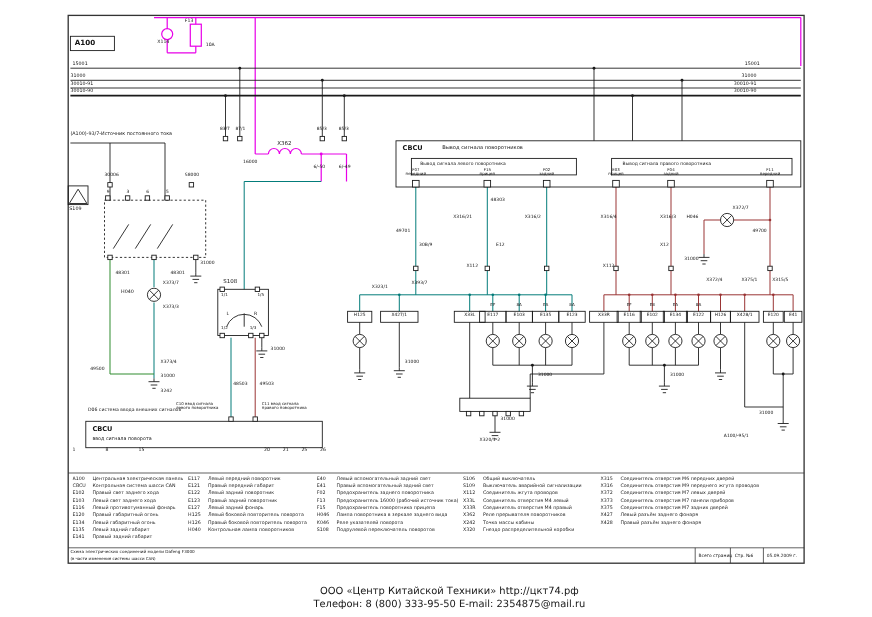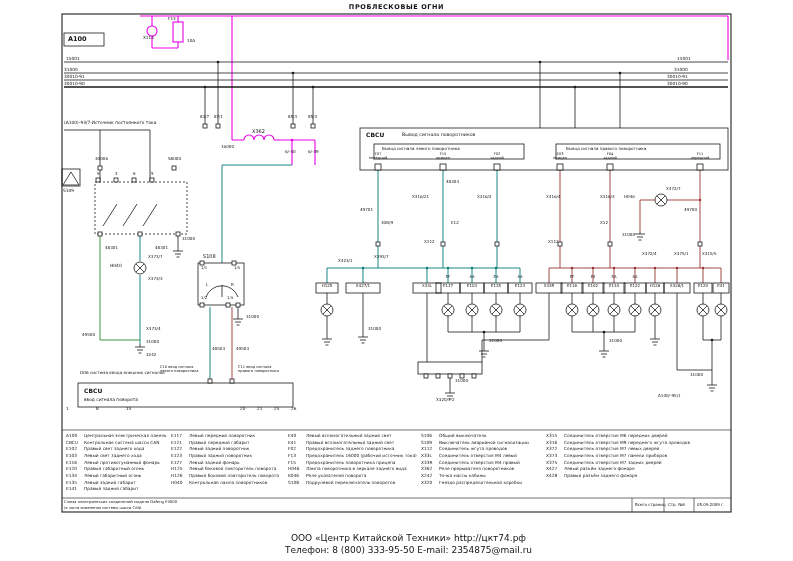--- a/index.html
+++ b/index.html
@@ -212,21 +212,20 @@
       <use href="#gnd" x="484" y="348"></use>
         <use href="#gnd" x="604" y="348"></use>
       <use href="#gnd" x="327" y="336"></use>
         <use href="#gnd" x="655" y="336"></use>
       <use href="#gnd" x="712" y="382"></use>
         <use href="#gnd" x="450" y="390"></use>
       <use href="#gnd" x="640" y="231"></use>
     </g>
   </svg>
 
-  <div id="page-title">ПРОБЛЕСКОВЫЕ ОГНИ</div>
 
   <div id="labels">
       <span style="left: 68px; top: 36px; font-size: 6.5px; font-weight: bold;">A100</span>
       <span style="left: 66px; top: 56px; font-size: 4.3px;">15001</span>
       <span style="left: 677px; top: 56px; font-size: 4.3px;">15001</span>
       <span style="left: 64px; top: 67px; font-size: 4.3px;">31000</span>
       <span style="left: 674px; top: 67px; font-size: 4.3px;">31000</span>
       <span style="left: 64px; top: 74px; font-size: 4.3px;">30010-91</span>
       <span style="left: 667px; top: 74px; font-size: 4.3px;">30010-91</span>
       <span style="left: 64px; top: 81px; font-size: 4.3px;">30010-90</span>

